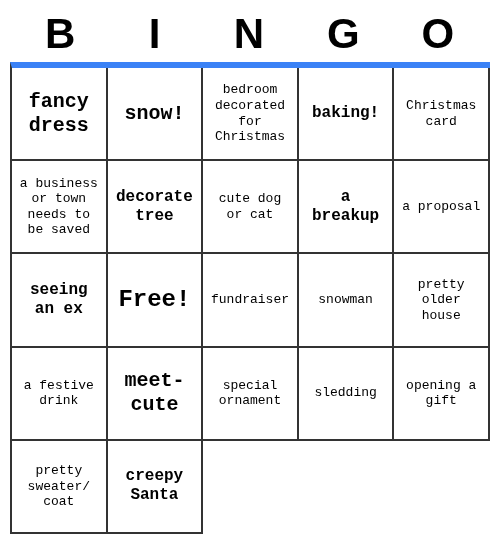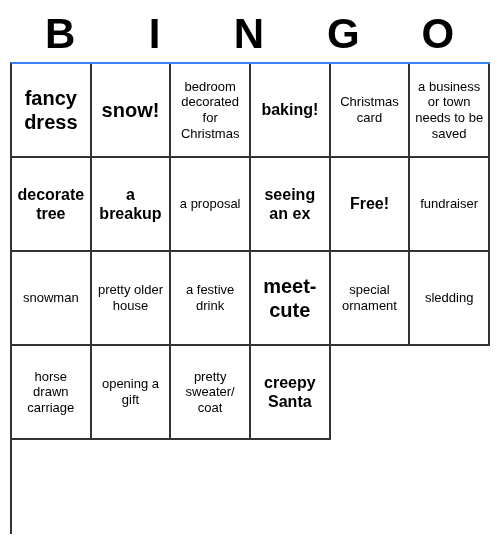--- a/index.html
+++ b/index.html
@@ -31,43 +31,44 @@
       padding: 0 4px;
     }
 
     .bingo-title span {
       flex: 1;
       text-align: center;
     }
 
     .bingo-grid {
       display: grid;
-      grid-template-columns: repeat(6, 1fr);
+      grid-template-columns: repeat(5, 1fr);
       grid-template-rows: repeat(5, 1fr);
       width: 100%;
       flex: 1;
-      border-top: 2px solid #3b82f6;
+      border-top: 6px solid #3b82f6;
       border-left: 2px solid #333;
+      font-family: Liberation Mono, monospace;
     }
 
     .bingo-cell {
       border-right: 2px solid #333;
       border-bottom: 2px solid #333;
       display: flex;
       align-items: center;
       justify-content: center;
       text-align: center;
       padding: 4px;
       font-size: 13px;
       line-height: 1.2;
       min-height: 88px;
     }
 
     .bingo-cell.free {
-      font-size: 16px;
+      font-size: 24px;
       font-weight: bold;
     }
 
     .bingo-cell.large-text {
       font-size: 20px;
       font-weight: bold;
     }
 
     .bingo-cell.medium-text {
       font-size: 16px;
@@ -86,28 +87,28 @@
 </div>
 
 <div class="bingo-grid">
 <div class="bingo-cell large-text">fancy dress</div>
     <div class="bingo-cell large-text">snow!</div>
     <div class="bingo-cell">bedroom decorated for Christmas</div>
     <div class="bingo-cell medium-text">baking!</div>
     <div class="bingo-cell">Christmas card</div>
     <div class="bingo-cell">a business or town needs to be saved</div>
     <div class="bingo-cell medium-text">decorate tree</div>
+    <div class="bingo-cell">cute dog or cat</div>
     <div class="bingo-cell medium-text">a breakup</div>
     <div class="bingo-cell">a proposal</div>
     <div class="bingo-cell medium-text">seeing an ex</div>
     <div class="bingo-cell free">Free!</div>
     <div class="bingo-cell">fundraiser</div>
     <div class="bingo-cell">snowman</div>
     <div class="bingo-cell">pretty older house</div>
     <div class="bingo-cell">a festive drink</div>
     <div class="bingo-cell large-text">meet-cute</div>
     <div class="bingo-cell">special ornament</div>
     <div class="bingo-cell">sledding</div>
-    <div class="bingo-cell">horse drawn carriage</div>
     <div class="bingo-cell">opening a gift</div>
     <div class="bingo-cell">pretty sweater/ coat</div>
     <div class="bingo-cell medium-text">creepy Santa</div>
   </div>
 
 </body></html>

